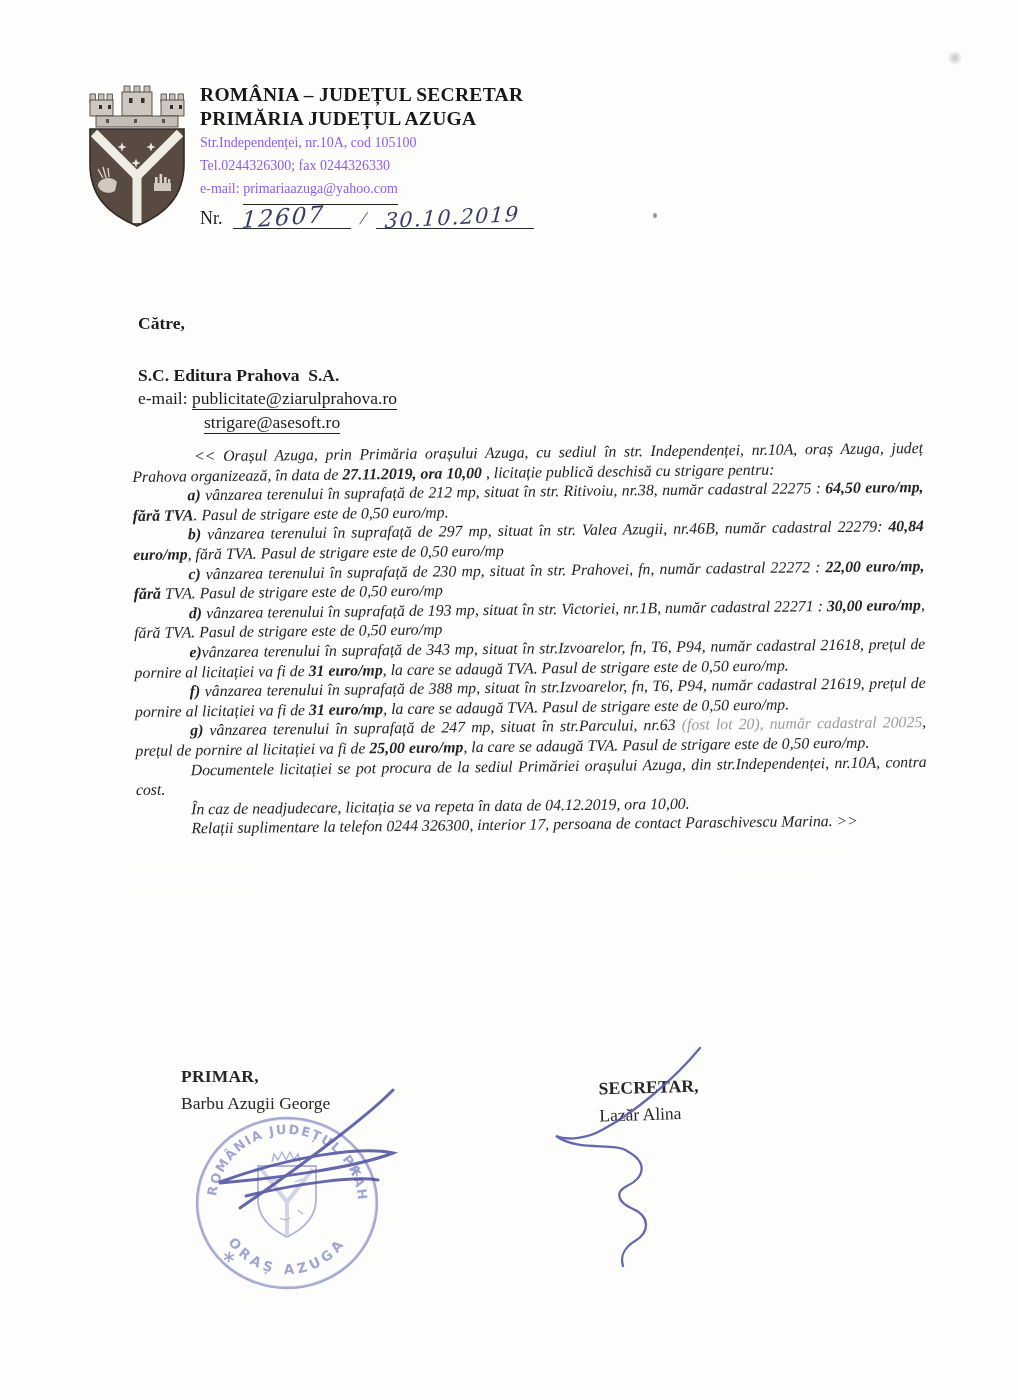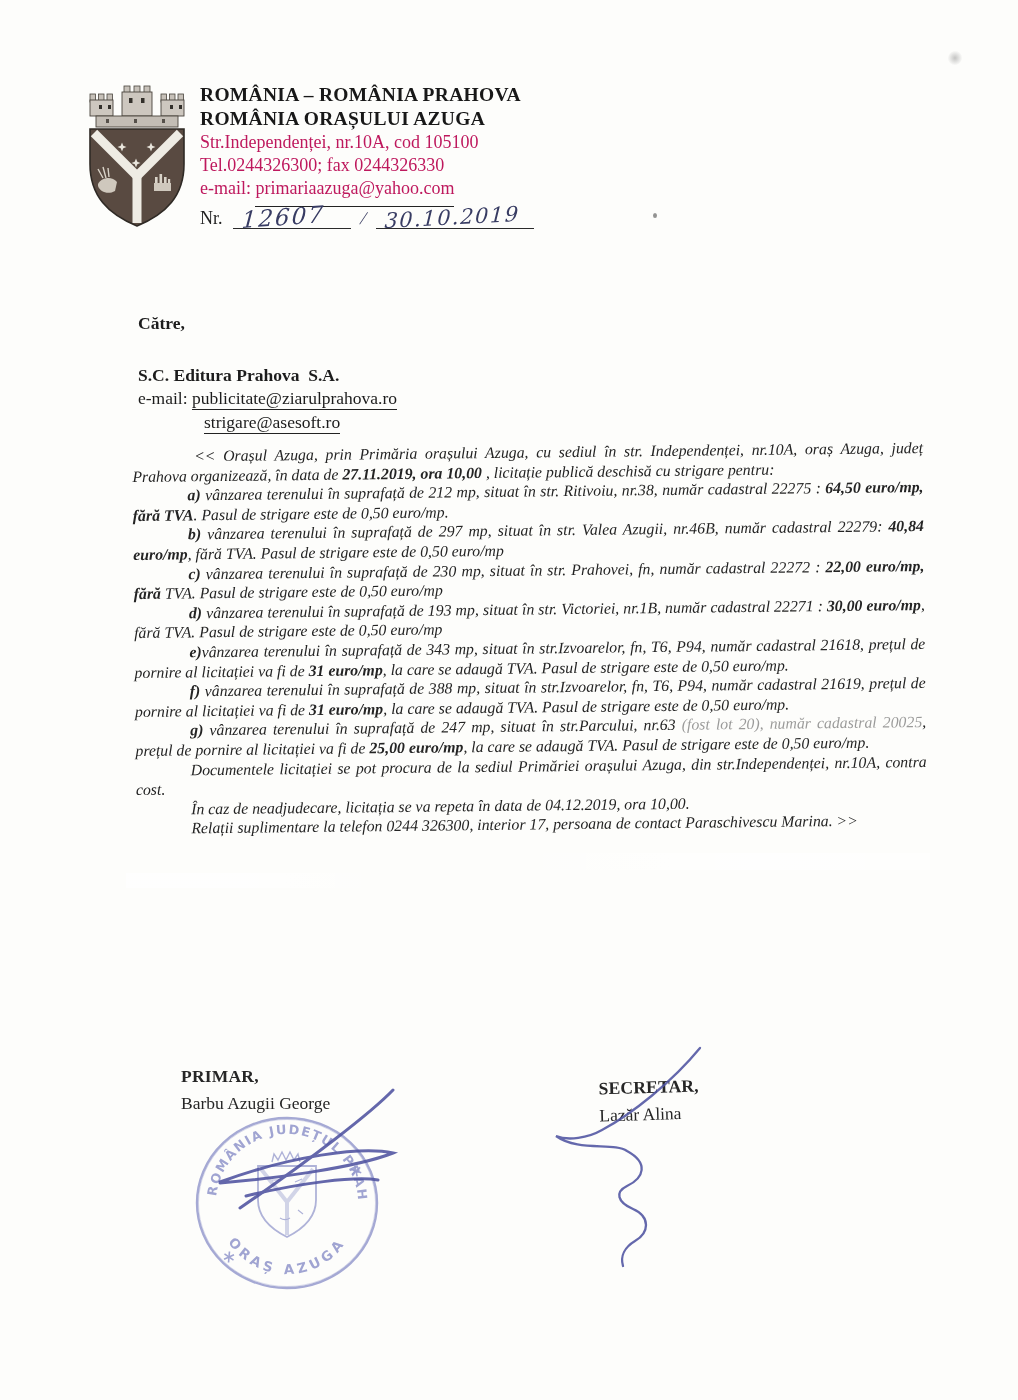--- a/index.html
+++ b/index.html
@@ -5,21 +5,21 @@
   html,body{margin:0;padding:0;background:#ffffff;}
   .page{
     position:relative;width:1018px;height:1400px;overflow:hidden;
     background:#fdfdfb;color:#1f1f1f;
     font-family:"Liberation Serif",serif;
   }
   
   .crest{position:absolute;left:84px;top:84px;width:106px;height:144px;}
   .hdr{position:absolute;left:200px;top:83px;}
   .hdr-bold{font-weight:bold;font-size:19.5px;line-height:24px;letter-spacing:.3px;color:#181818;}
-  .hdr-reg{font-size:18px;line-height:23px;color:#be185d;font-family:Liberation Serif, serif;}
+  .hdr-reg{font-size:14px;line-height:23px;color:#8b5cf6;font-family:Liberation Serif, serif;}
   .hdr-email .addr{border-bottom:1.6px solid #222;padding-bottom:8px;}
   .nr-row{display:flex;align-items:flex-end;font-size:18px;margin-top:1px;}
   .uline{display:inline-block;border-bottom:1.7px solid #2a2a2a;height:27px;position:relative;}
   .uline.u1{width:118px;margin-left:10px;}
   .uline.u2{width:158px;margin-left:10px;}
   .slash{margin-left:10px;font-size:18px;transform:skewX(-18deg);color:#33365c;}
   .handwrite{
     position:absolute;bottom:-5px;left:8px;white-space:nowrap;
     font-family:"DejaVu Serif",serif;font-style:italic;
     color:#383c63;font-size:23px;letter-spacing:2px;
@@ -108,22 +108,22 @@
         <rect x="70" y="99" width="17" height="8" fill="#d9d3c8" opacity=".92"></rect>
         <rect x="71" y="93" width="2.6" height="6" fill="#d9d3c8"></rect>
         <rect x="75.5" y="90" width="2.6" height="9" fill="#d9d3c8"></rect>
         <rect x="80" y="93" width="2.6" height="6" fill="#d9d3c8"></rect>
         <rect x="84" y="95" width="2.2" height="4" fill="#d9d3c8"></rect>
       </g>
     </g>
   </svg>
 
   <div class="hdr">
-    <div class="hdr-bold">ROMÂNIA – ROMÂNIA PRAHOVA</div>
-    <div class="hdr-bold">ROMÂNIA ORAȘULUI AZUGA</div>
+    <div class="hdr-bold">ROMÂNIA – JUDEȚUL SECRETAR</div>
+    <div class="hdr-bold">PRIMĂRIA JUDEȚUL AZUGA</div>
     <div class="hdr-reg">Str.Independenței, nr.10A, cod 105100</div>
     <div class="hdr-reg">Tel.0244326300; fax 0244326330</div>
     <div class="hdr-reg hdr-email"><span>e-mail: </span><span class="addr">primariaazuga@yahoo.com</span></div>
     <div class="nr-row">
       <span>Nr.</span>
       <span class="uline u1">
           <span class="handwrite">12607</span>
         </span>
       <span class="slash">/</span>
       <span class="uline u2">

